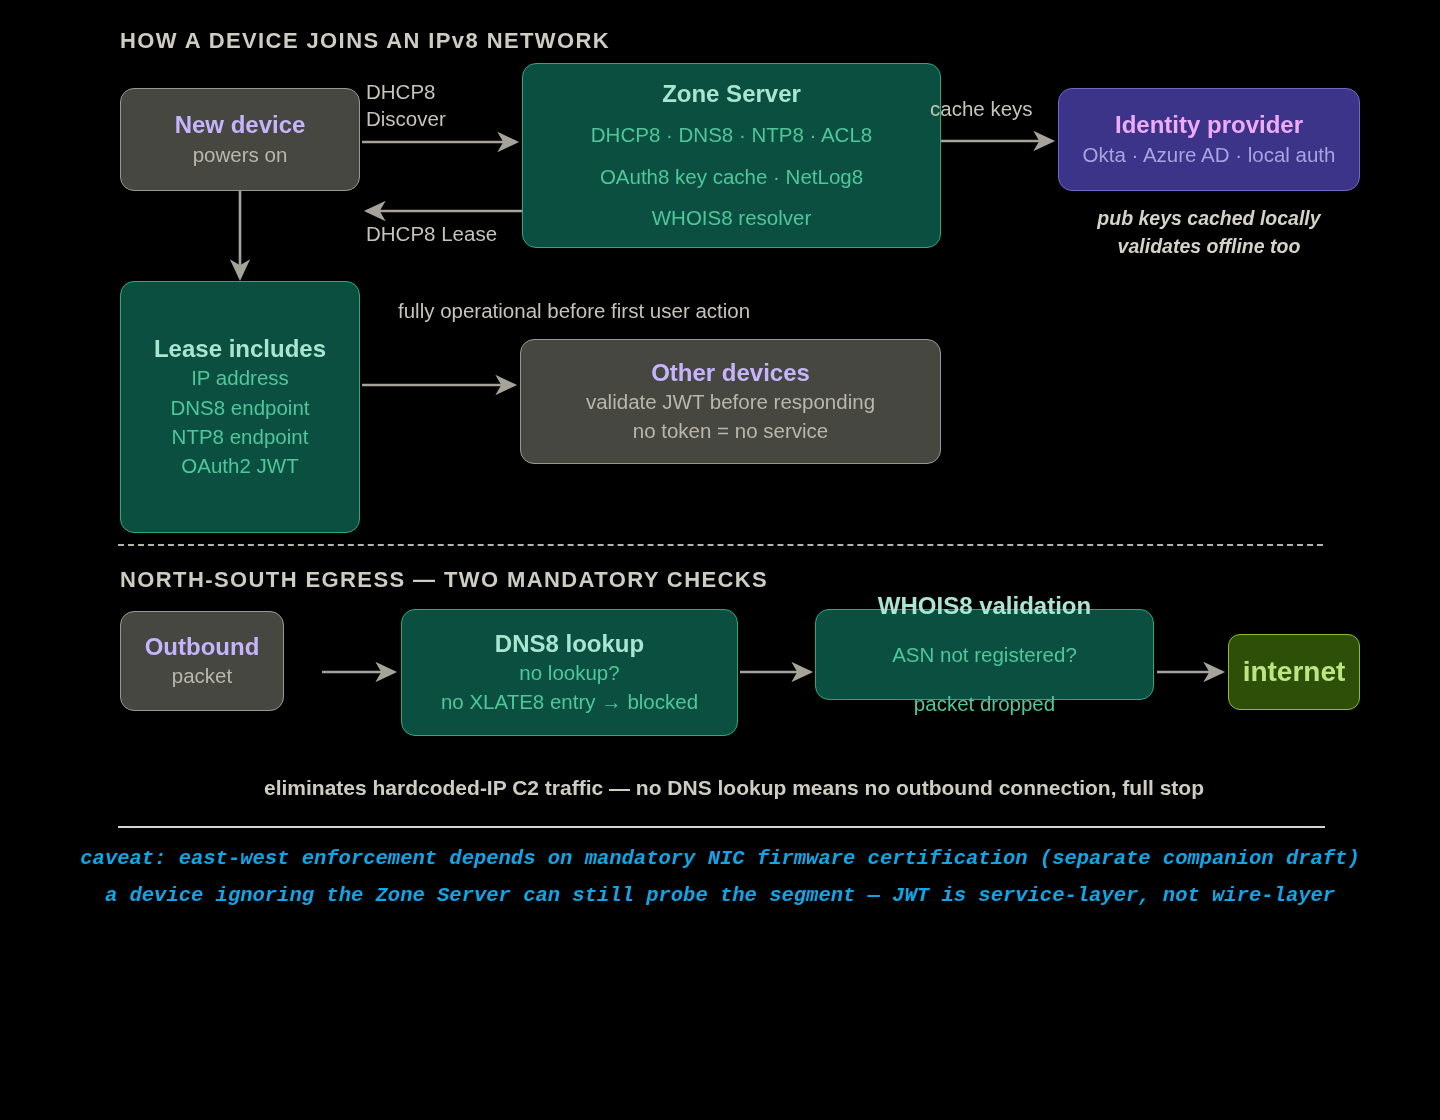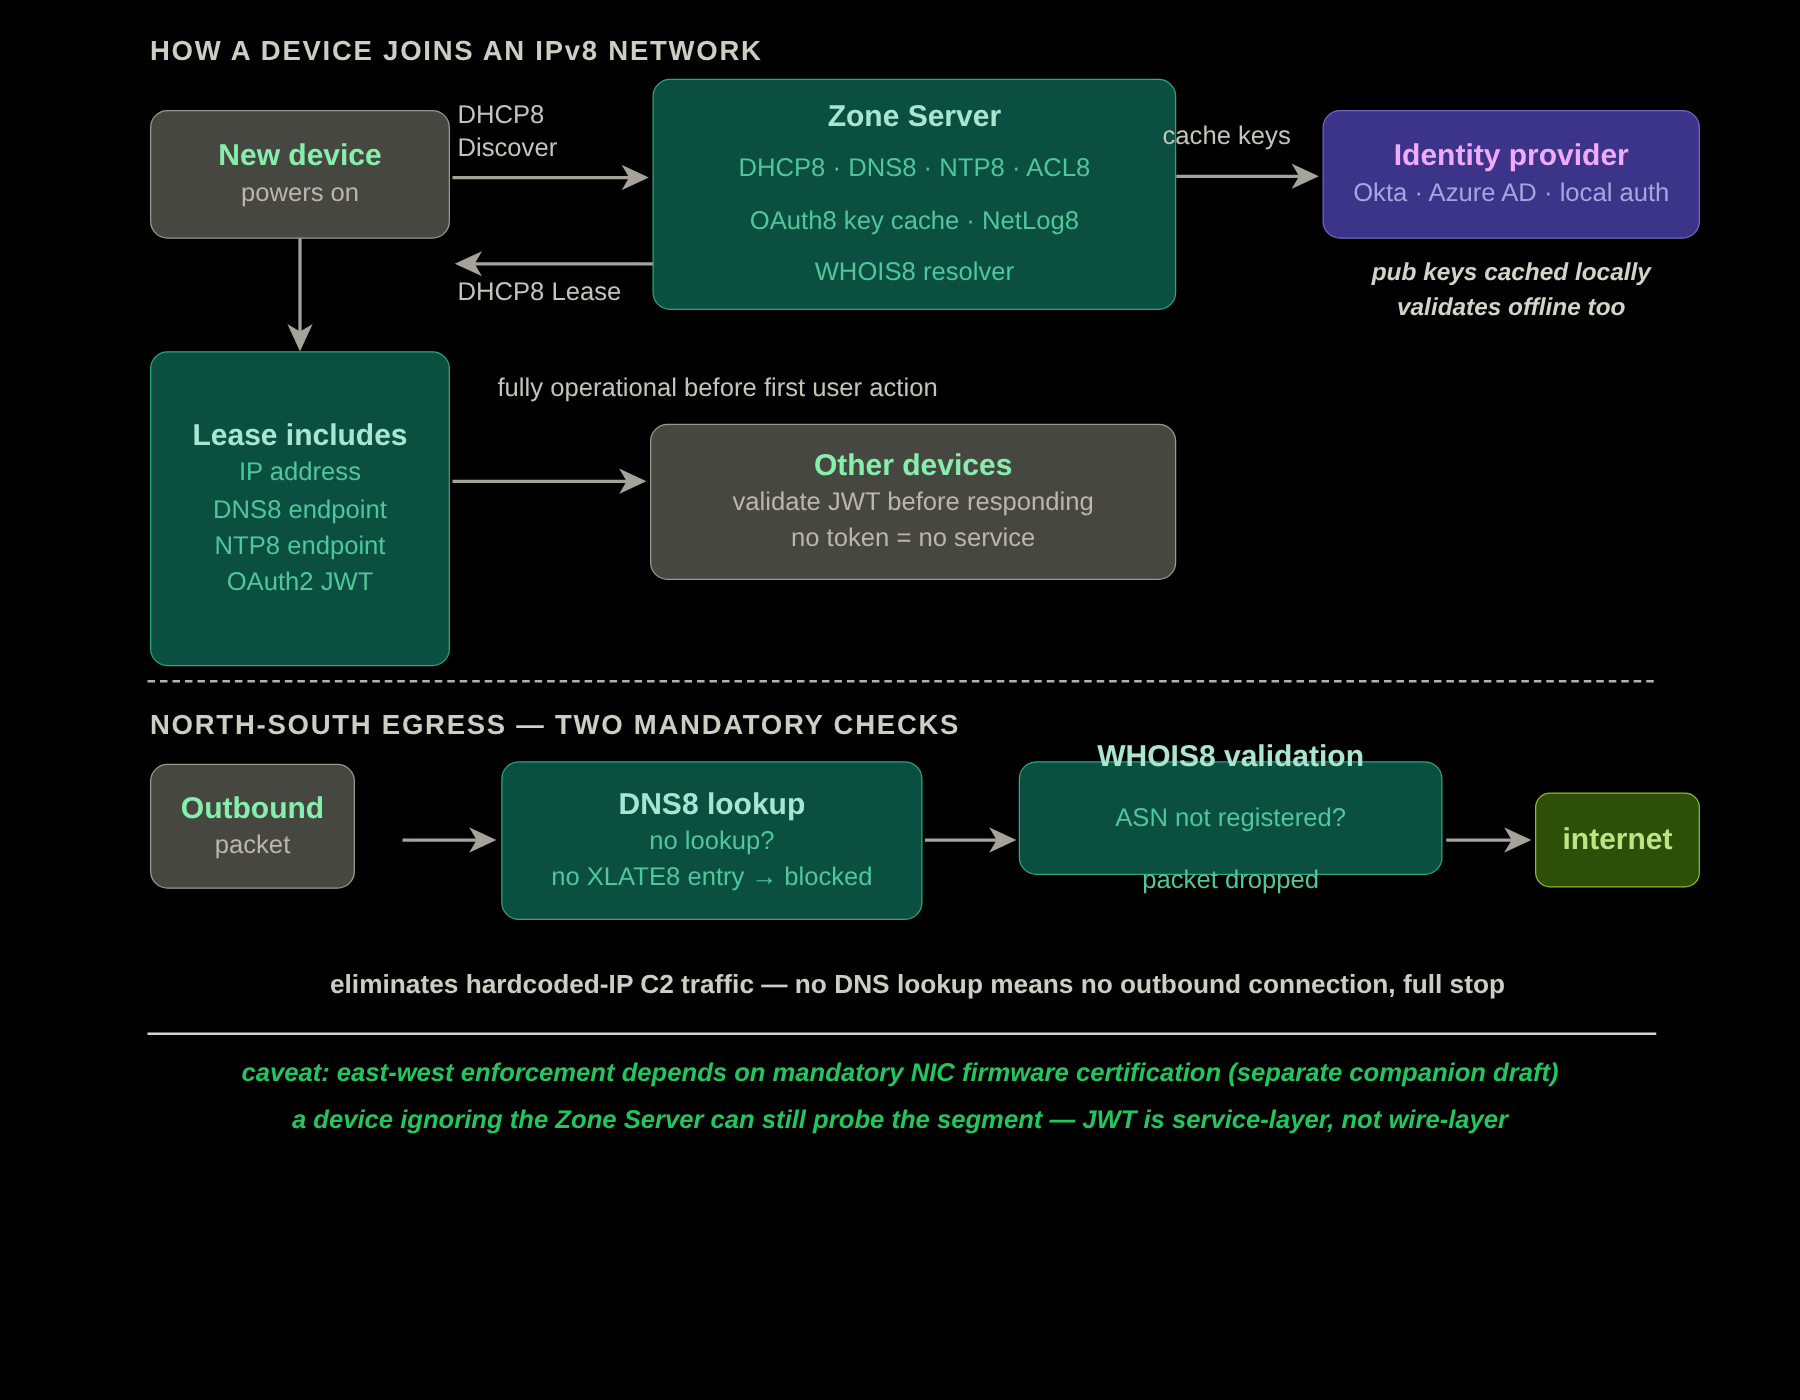--- a/index.html
+++ b/index.html
@@ -51,21 +51,21 @@
     font-size: 20.5px;
     font-weight: normal;
     line-height: 1.42;
     white-space: nowrap;
   }
 
   .node.gray {
     background: #474741;
     border: 1.5px solid #9b998e;
   }
-  .node.gray .title { color: #86efac; }
+  .node.gray .title { color: #c4b5fd; }
   .node.gray .sub   { color: #b9b7ad; }
 
   .node.teal {
     background: #0b4f40;
     border: 1.5px solid #2aa882;
   }
   .node.teal .title { color: #a9e6d2; }
   .node.teal .sub   { color: #4fc79b; }
 
   .node.purple {
@@ -73,21 +73,21 @@
     border: 1.5px solid #6f68c4;
   }
   .node.purple .title { color: #f0abfc; }
   .node.purple .sub   { color: #a9a3e0; }
 
   .node.olive {
     background: #2d4f08;
     border: 1.7px solid #8dbc2c;
     border-radius: 12px;
   }
-  .node.olive .title { color: #bce684; font-size: 24px; }
+  .node.olive .title { color: #bce684; font-size: 28px; }
 
   
   .arrow-svg {
     position: absolute;
     overflow: visible;
     pointer-events: none;
   }
 
   
   .edge-label {
@@ -129,23 +129,24 @@
     color: #cfcdc2;
     text-align: center;
     white-space: nowrap;
     padding-left: 28px;
   }
   .caveat-line {
     position: absolute;
     font-size: 20.5px;
     font-style: italic;
     font-weight: bold;
-    color: #22c55e;
-    text-align: center;
-    white-space: nowrap;
+    color: #0ea5e9;
+    text-align: center;
+    white-space: nowrap;
+    font-family: Liberation Mono, monospace;
   }
 </style>
 </head>
 <body>
 
 <div id="canvas">
 
   <div class="section-title" style="left:120px; top:28px;">HOW A DEVICE JOINS AN IPv8 NETWORK</div>
 
   <svg class="arrow-svg" style="left:0; top:0; width:1440px; height:520px;">

